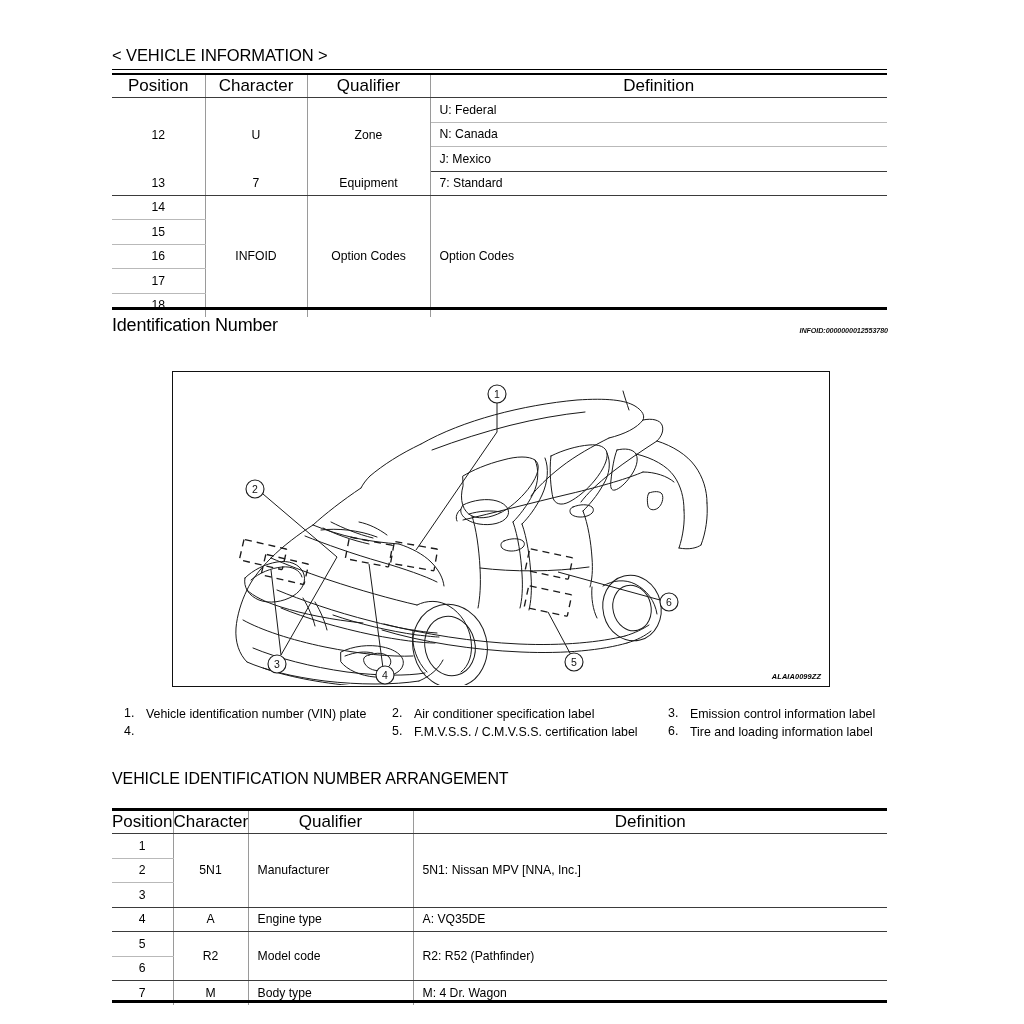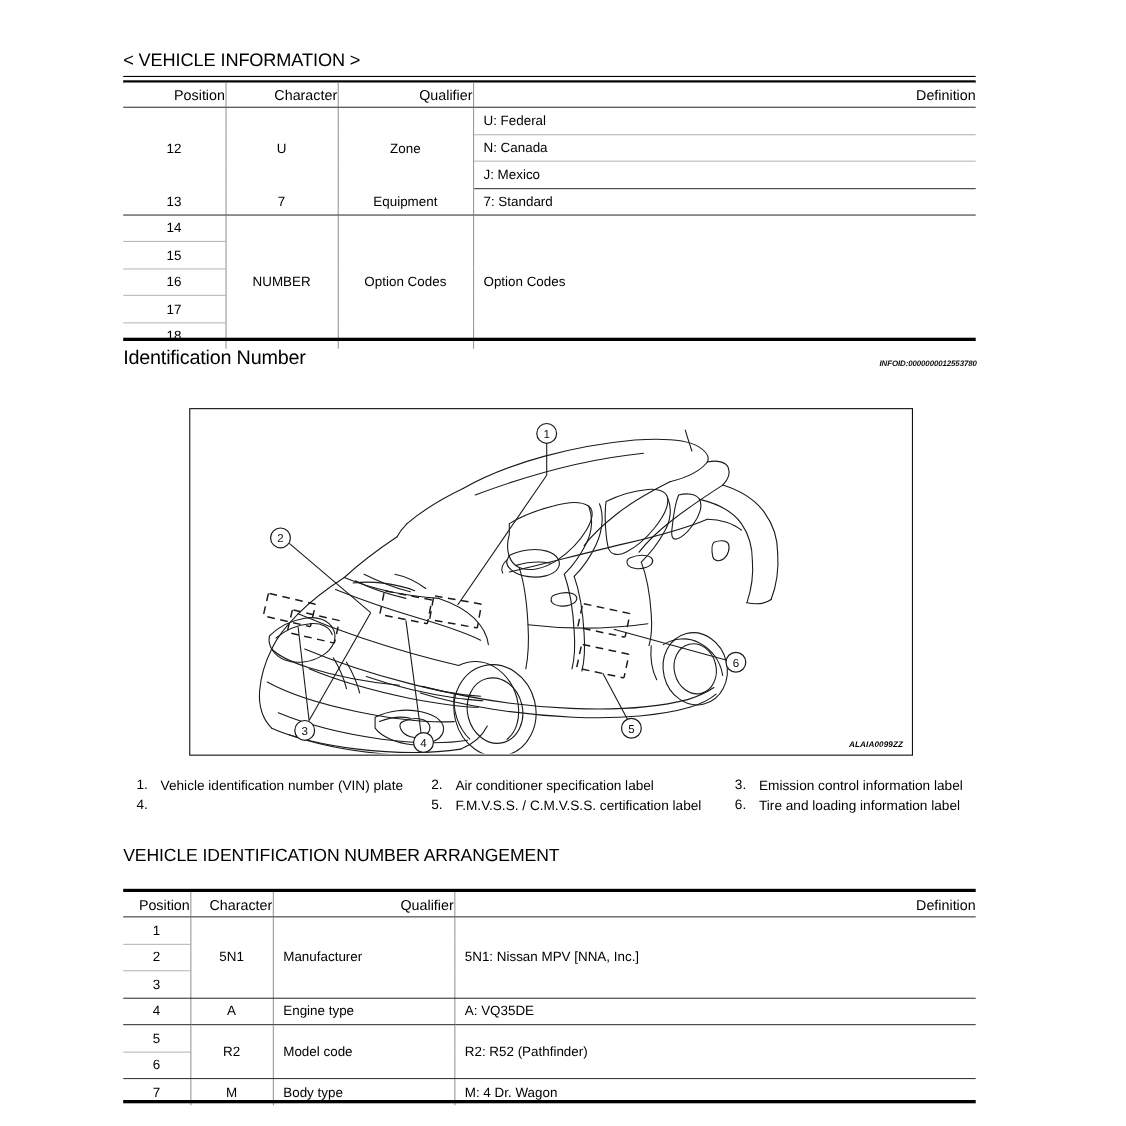--- a/index.html
+++ b/index.html
@@ -65,23 +65,23 @@
     table-layout: fixed;
   }
   .vtable td, .vtable th {
     padding: 0;
     margin: 0;
     font-weight: normal;
     vertical-align: middle;
     background: #fff;
   }
   .vtable .hdr td {
-    text-align: right;
+    text-align: center;
     height: 22px;
-    font-size: 13px;
+    font-size: 17px;
   }
   .cell-center { text-align: center; }
   .cell-left   { text-align: left; padding-left: 9px !important; }
   .bb-dark  { border-bottom: 1.2px solid #3b3b3b; }
   .bb-gray  { border-bottom: 1px solid #b9b9b9; }
   .br-gray  { border-right: 1px solid #9a9a9a; }
 
   
   .subhead {
     position: absolute;
@@ -197,21 +197,21 @@
 
       <tr>
         <td class="cell-center br-gray bb-dark" style="height:23.5px;">13</td>
         <td class="cell-center br-gray bb-dark">7</td>
         <td class="cell-center br-gray bb-dark">Equipment</td>
         <td class="cell-left bb-dark">7: Standard</td>
       </tr>
 
       <tr>
         <td class="cell-center br-gray bb-gray" style="height:23.5px;">14</td>
-        <td class="cell-center br-gray" rowspan="5">NUMBER</td>
+        <td class="cell-center br-gray" rowspan="5">INFOID</td>
         <td class="cell-center br-gray" rowspan="5">Option Codes</td>
         <td class="cell-left" rowspan="5">Option Codes</td>
       </tr>
       <tr>
         <td class="cell-center br-gray bb-gray" style="height:23.5px;">15</td>
       </tr>
       <tr>
         <td class="cell-center br-gray bb-gray" style="height:23.5px;">16</td>
       </tr>
       <tr>

